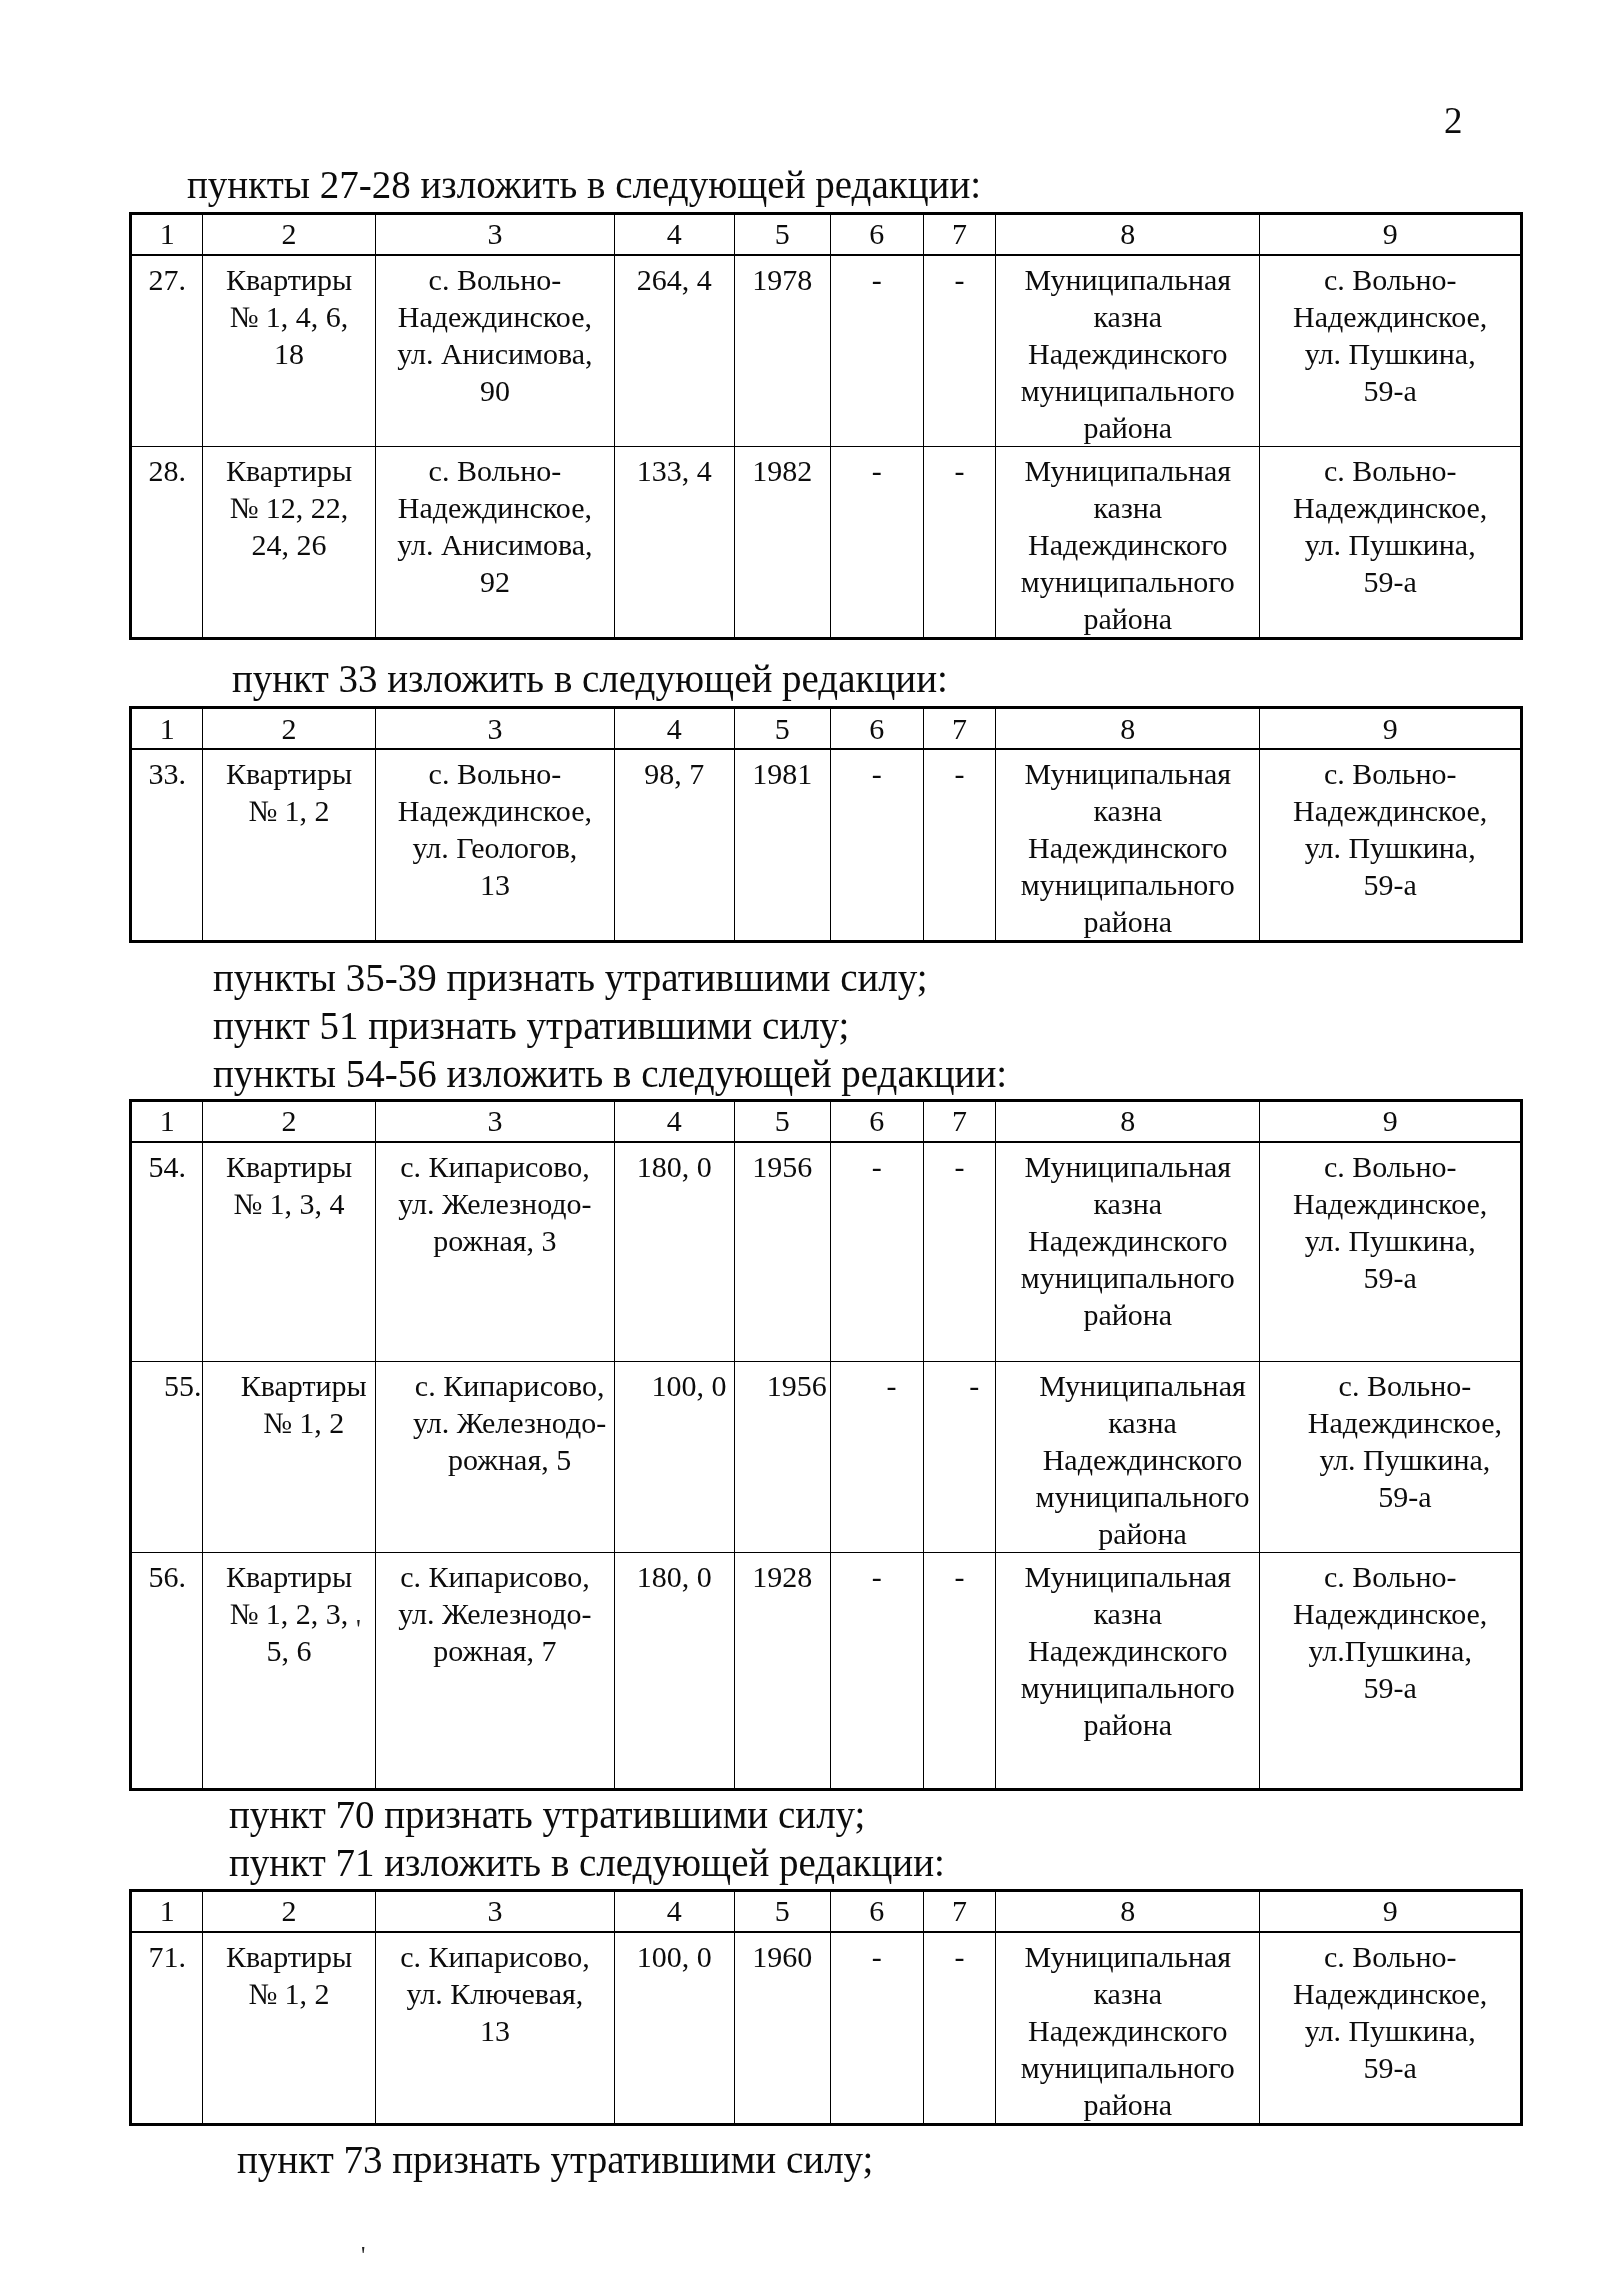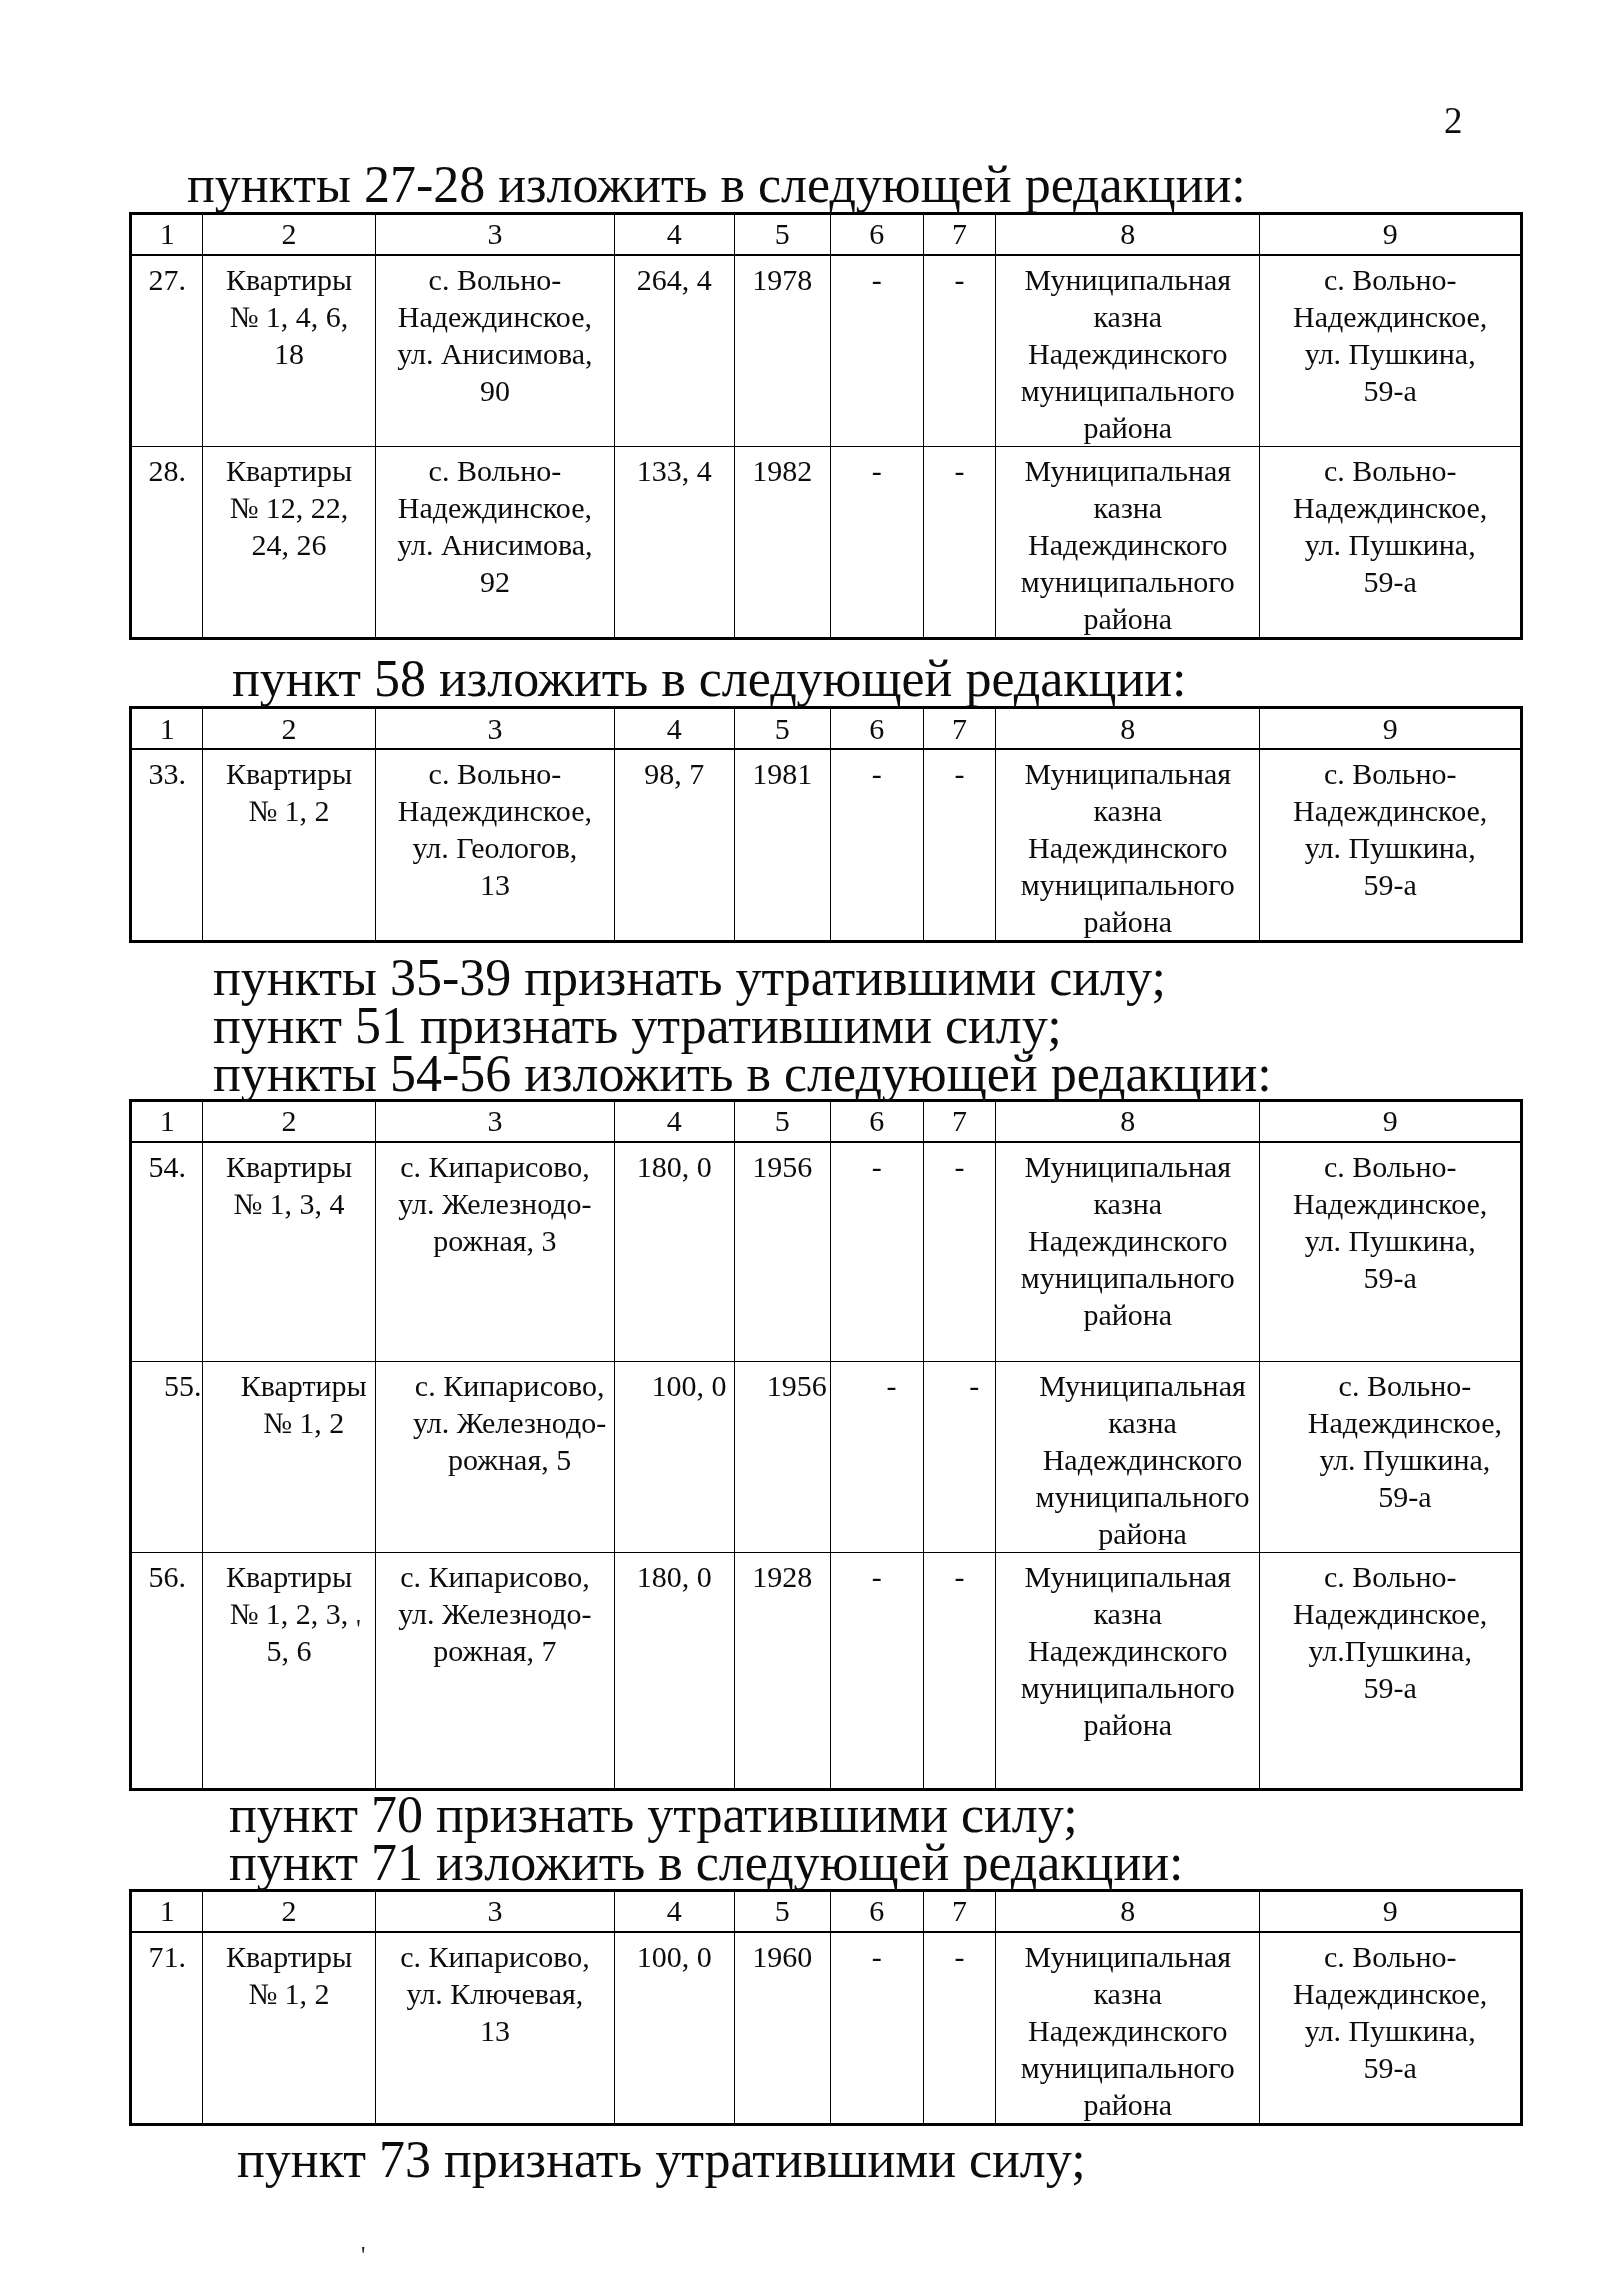--- a/index.html
+++ b/index.html
@@ -10,21 +10,21 @@
     position:relative;overflow:hidden;
   }
   .page-number{
     position:absolute;left:1444px;top:101px;
     font-size:37px;line-height:39px;
   }
   .content{
     position:absolute;left:129px;top:0;width:1394px;
   }
   .para{
-    font-size:52px;line-height:48px;margin:0;
+    font-size:39px;line-height:48px;margin:0;
     white-space:nowrap;
   }
   .p1{margin-top:161px;padding-left:58px;}
   .p2{margin-top:15.5px;padding-left:103px;}
   .p3{margin-top:10.3px;padding-left:84px;}
   .p4{padding-left:84px;}
   .p5{padding-left:84px;}
   .p6{margin-top:11.6px;padding-left:100px;}
   .p7{padding-left:100px;}
   .p8{padding-left:100px;}
@@ -140,21 +140,21 @@
 муниципального
 района</td>
         <td>с. Вольно-
 Надеждинское,
 ул. Пушкина,
 59-а</td>
       </tr>
     </tbody>
   </table>
 
-  <p class="para p2">пункт 58 изложить в следующей редакции:</p>
+  <p class="para p2">пункт 33 изложить в следующей редакции:</p>
 
   <table class="doc-table t2">
     <colgroup>
       <col class="c1">
         <col class="c2">
         <col class="c3">
         <col class="c4">
         <col class="c5">
       <col class="c6">
         <col class="c7">

